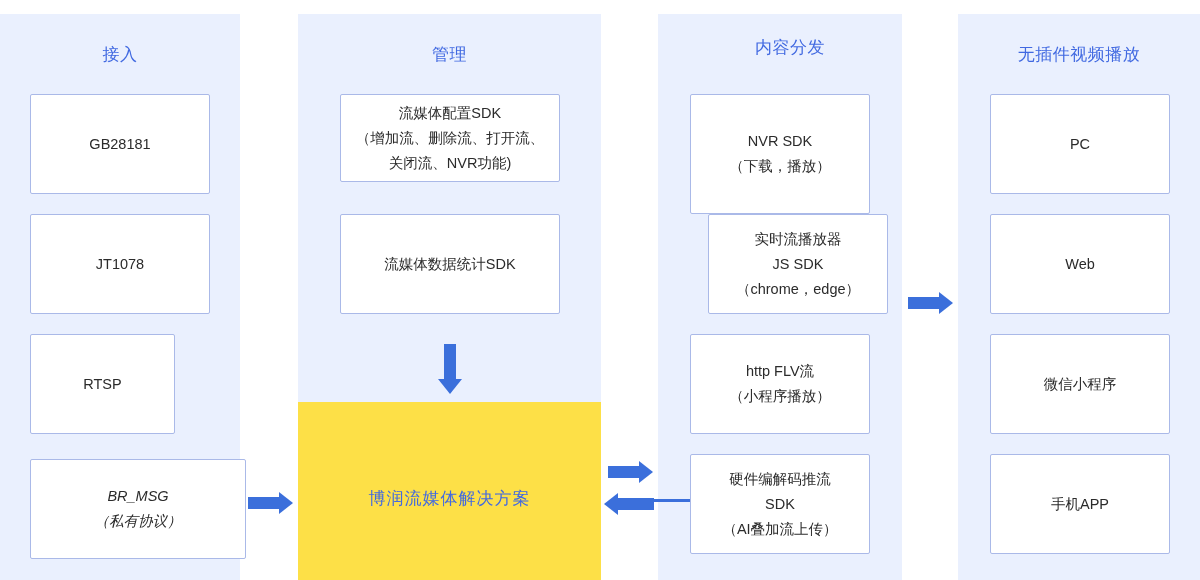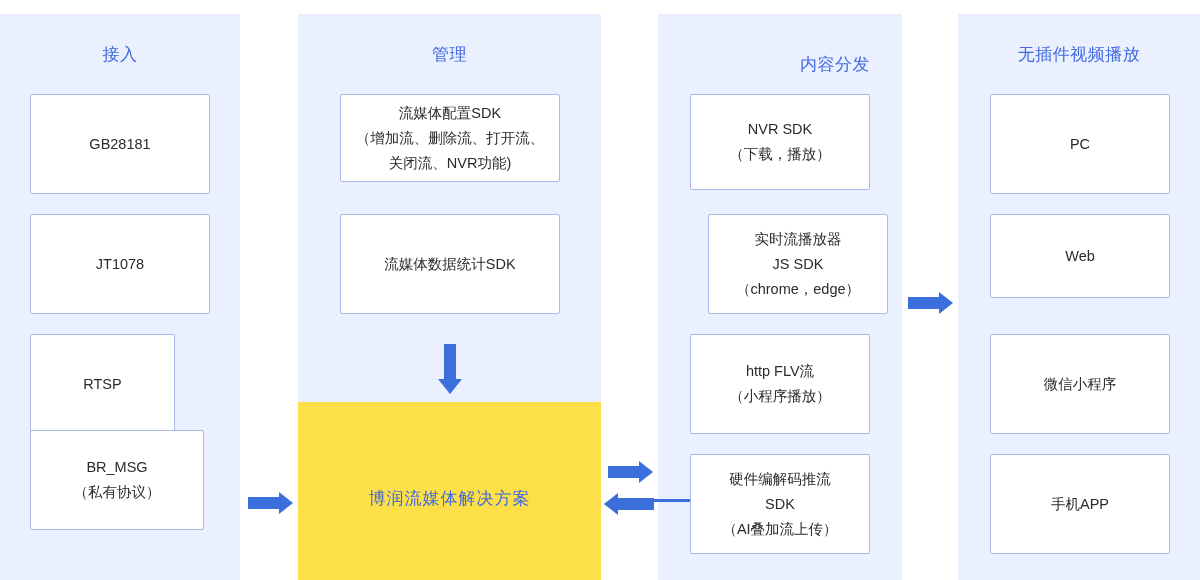--- a/index.html
+++ b/index.html
@@ -86,51 +86,51 @@
 
 <div id="canvas">
 
   <div class="col-bg" style="left:0px; width:240px;"></div>
   <div class="col-bg" style="left:298px; width:303px;"></div>
   <div class="col-bg" style="left:658px; width:244px;"></div>
   <div class="col-bg" style="left:958px; width:242px;"></div>
 
   <div class="col-title" style="left:0px; top:31px; width:240px;">接入</div>
   <div class="col-title" style="left:298px; top:31px; width:303px;">管理</div>
-  <div class="col-title" style="left:658px; top:41px; width:264px;padding-left:45px;">内容分发</div>
+  <div class="col-title" style="left:658px; top:24px; width:264px;">内容分发</div>
   <div class="col-title" style="left:958px; top:31px; width:242px;">无插件视频播放</div>
 
   <div class="card" style="left:30px; top:80px; width:180px; height:100px;">
     <span class="card-text">GB28181</span>
   </div>
   <div class="card" style="left:30px; top:200px; width:180px; height:100px;">
     <span class="card-text">JT1078</span>
   </div>
   <div class="card" style="left:30px; top:320px; width:145px; height:100px;">
     <span class="card-text">RTSP</span>
   </div>
-  <div class="card" style="left:30px; top:416px; width:174px; height:100px;">
+  <div class="card" style="left:30px; top:445px; width:216px; height:100px;font-style:italic;">
     <span class="card-text">BR_MSG
 （私有协议）</span>
   </div>
 
   <div class="card" style="left:340px; top:80px; width:220px; height:88px;">
     <span class="card-text">流媒体配置SDK
 （增加流、删除流、打开流、
 关闭流、NVR功能)</span>
   </div>
   <div class="card" style="left:340px; top:200px; width:220px; height:100px;">
     <span class="card-text">流媒体数据统计SDK</span>
   </div>
 
   <div class="solution-box" style="left:298px; top:388px; width:303px; height:192px;">
     <span class="card-text">博润流媒体解决方案</span>
   </div>
 
-  <div class="card" style="left:690px; top:80px; width:180px; height:96px;align-items:center;">
+  <div class="card" style="left:690px; top:80px; width:180px; height:120px;align-items:center;">
     <span class="card-text">NVR SDK
 （下载，播放）</span>
   </div>
   <div class="card" style="left:708px; top:200px; width:180px; height:100px;">
     <span class="card-text">实时流播放器
 JS SDK
 （chrome，edge）</span>
   </div>
   <div class="card" style="left:690px; top:320px; width:180px; height:100px;">
     <span class="card-text">http FLV流
@@ -138,21 +138,21 @@
   </div>
   <div class="card" style="left:690px; top:440px; width:180px; height:100px;">
     <span class="card-text">硬件编解码推流
 SDK
 （AI叠加流上传）</span>
   </div>
 
   <div class="card" style="left:990px; top:80px; width:180px; height:100px;">
     <span class="card-text">PC</span>
   </div>
-  <div class="card" style="left:990px; top:200px; width:180px; height:84px;">
+  <div class="card" style="left:990px; top:200px; width:180px; height:100px;">
     <span class="card-text">Web</span>
   </div>
   <div class="card" style="left:990px; top:320px; width:180px; height:100px;">
     <span class="card-text">微信小程序</span>
   </div>
   <div class="card" style="left:990px; top:440px; width:180px; height:100px;">
     <span class="card-text">手机APP</span>
   </div>
 
   <div class="arrow" style="left:248px; top:478px; width:46px; height:22px;">

